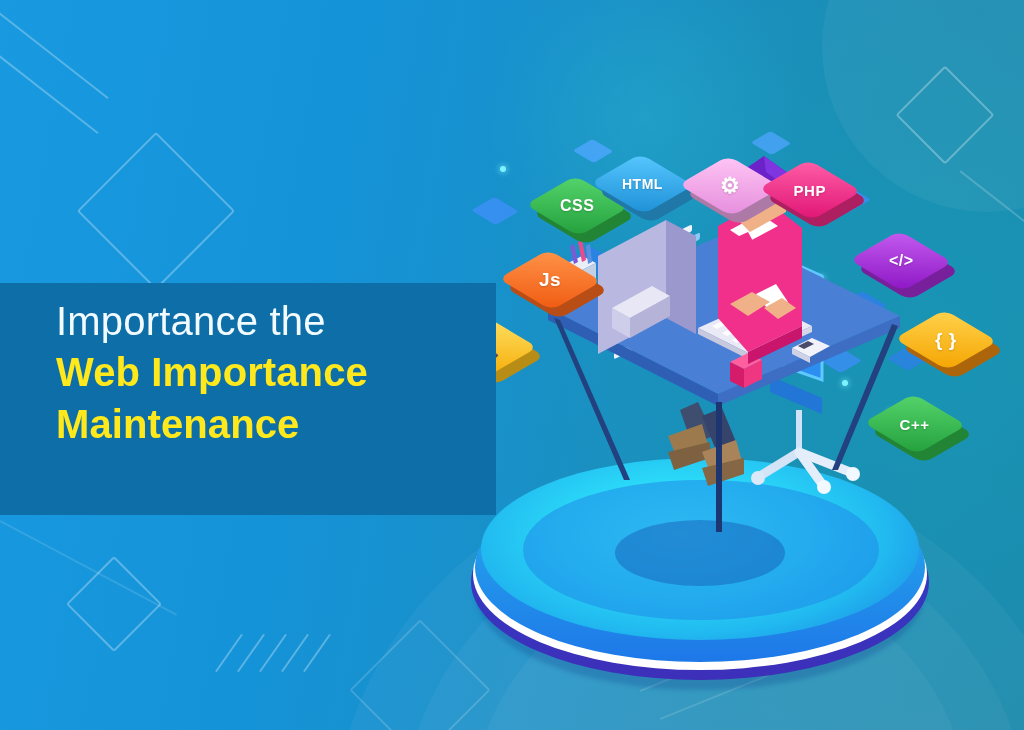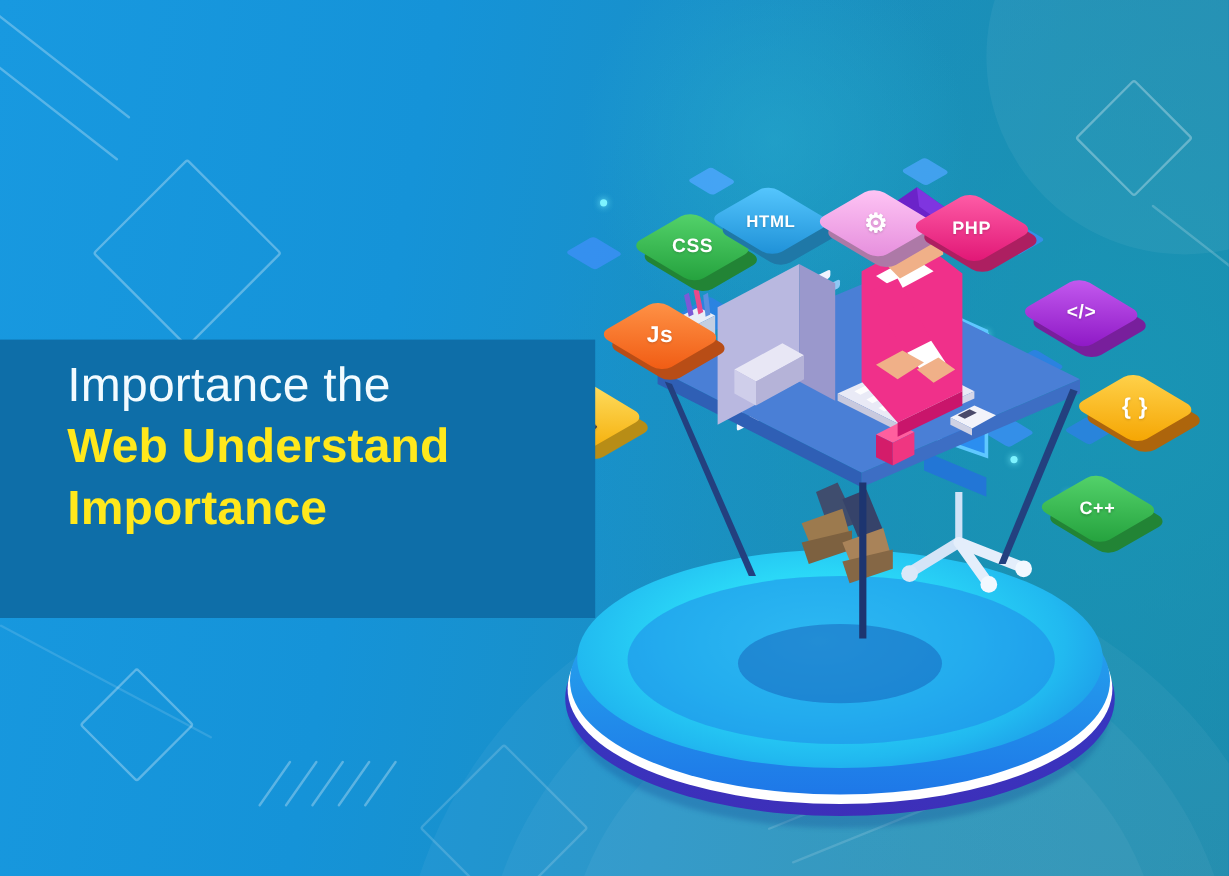--- a/index.html
+++ b/index.html
@@ -385,17 +385,17 @@
       <div class="lbl" style="font-size:15px;">
           <span>C++</span>
         </div>
     </div>
 
   </div>
 
   <div class="panel"></div>
   <div class="headline">
     <span class="hl-line">Importance the</span>
-    <span class="hl-accent">Web Understand</span>
-    <span class="hl-accent">Importance</span>
+    <span class="hl-accent">Web Importance</span>
+    <span class="hl-accent">Maintenance</span>
   </div>
 
 </div>
 
 </body></html>

